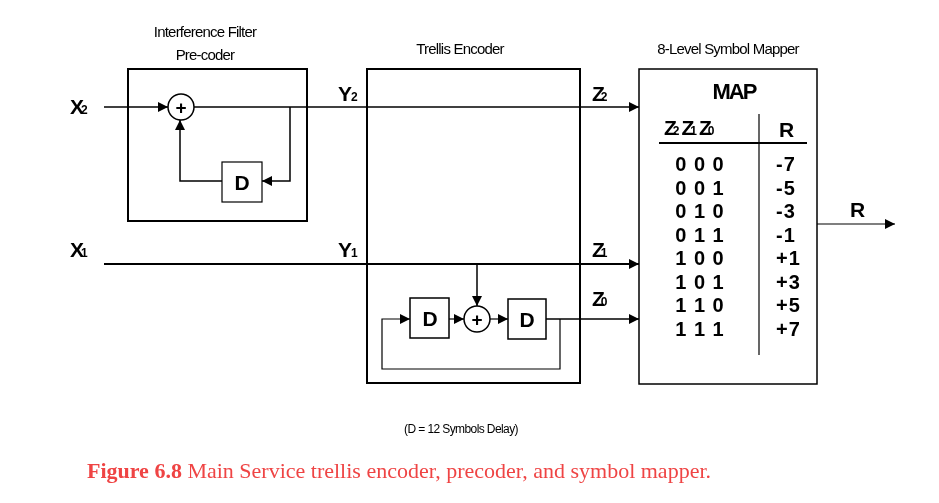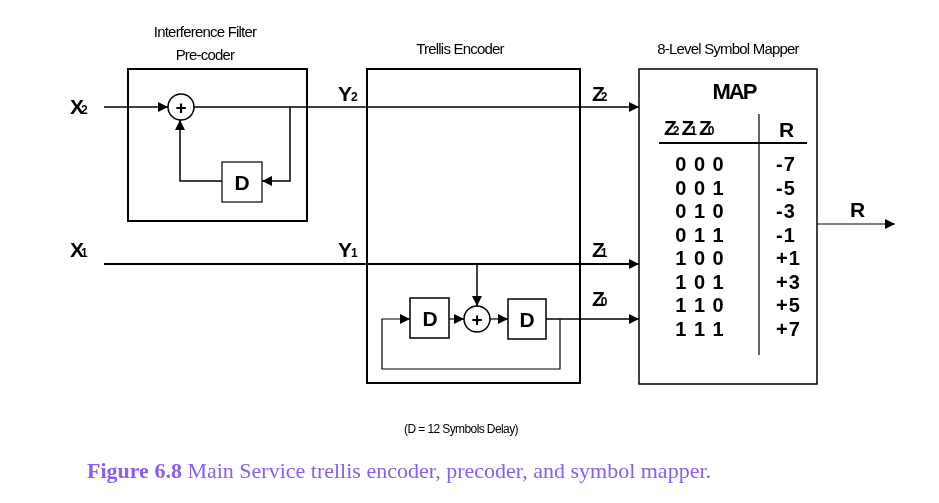--- a/index.html
+++ b/index.html
@@ -9,21 +9,21 @@
   .title { font-size: 15px; letter-spacing: -0.8px; }
   .sig { font-size: 21px; font-weight: bold; letter-spacing: -1px; }
   .sub { font-size: 12px; font-weight: bold; }
   .dlbl { font-size: 21px; font-weight: bold; }
   .plus { font-size: 19px; font-weight: bold; }
   .maphead { font-size: 22px; font-weight: bold; letter-spacing: -2px; }
   .colhead { font-size: 21px; font-weight: bold; letter-spacing: -1px; }
   .cell { font-size: 20px; font-weight: bold; letter-spacing: 1px; }
   .note { font-size: 12px; letter-spacing: -0.6px; }
   .caption { position: absolute; left: 0; width: 798px; top: 458px; text-align: center;
-             font-family: "Liberation Serif", serif; font-size: 22px; color: #8b5cf6; }
+             font-family: "Liberation Serif", serif; font-size: 22px; color: #ef4444; }
   .caption b { font-weight: bold; }
   line, rect, circle, polyline { stroke: #000; fill: none; }
 </style>
 </head>
 <body>
 
 <svg id="diagram" width="939" height="503" viewBox="0 0 939 503">
   <defs>
     <marker id="ah" markerWidth="10" markerHeight="10" refX="10" refY="5" orient="auto" markerUnits="userSpaceOnUse" viewBox="0 0 10 10">
       <path d="M0,0 L10,5 L0,10 z" fill="#000"></path>

